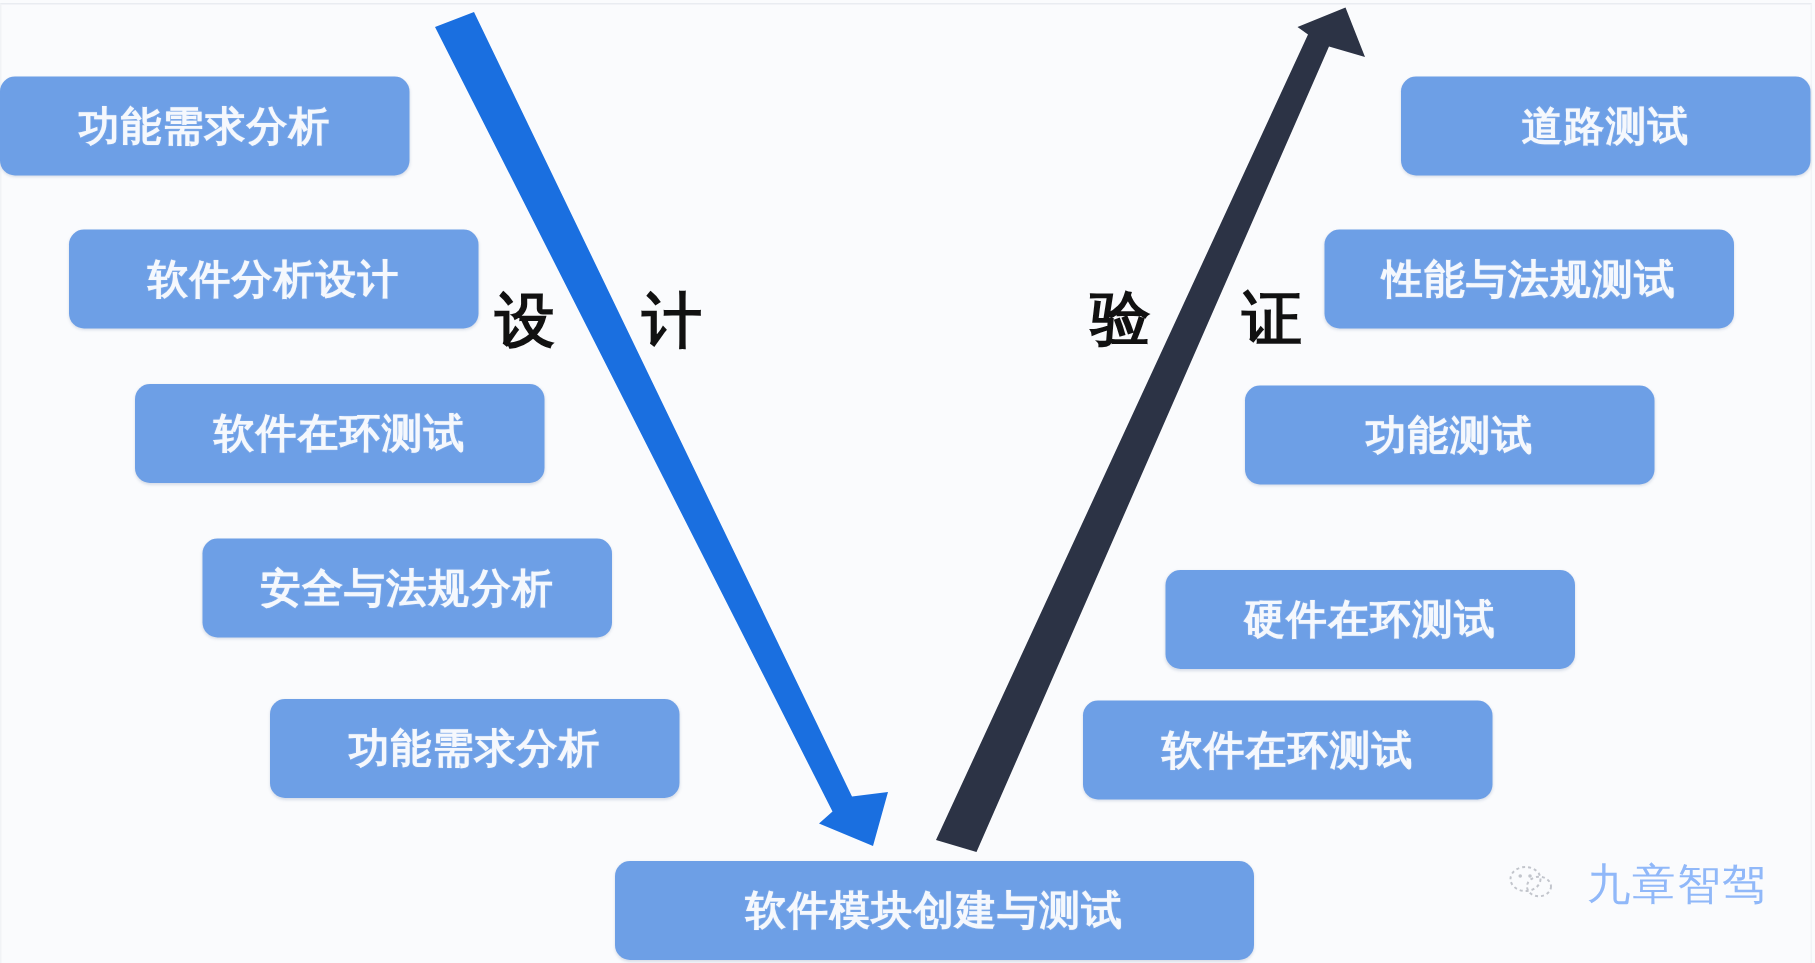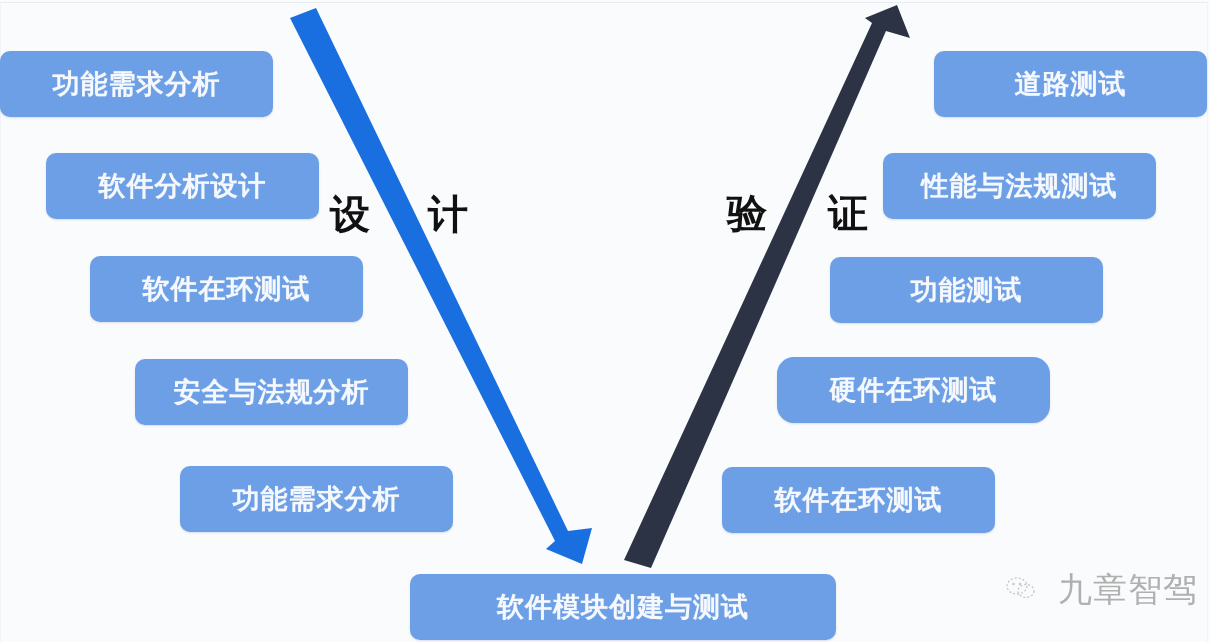--- a/index.html
+++ b/index.html
@@ -39,21 +39,21 @@
       position: absolute; left: 968px; top: 575px;
       width: 240px; height: 60px;
     }
     .wm-icon {
       position: absolute; left: 36px; top: 0px; width: 34px; height: 26px;
       color: #b9bcc4; font-size: 20px; line-height: 26px; text-align: center;
       opacity: 0.85;
     }
     .wm-faded {
       position: absolute; left: 90px; top: 0px;
-      font-size: 34px; color: #737373; opacity: 0.55; letter-spacing: 1px;
+      font-size: 29px; color: #3b82f6; opacity: 0.55; letter-spacing: 1px;
       line-height: 28px;
     }
     .wm-main {
       position: absolute; left: 0px; top: 16px;
       font-size: 30px; color: #1e1f24; letter-spacing: 0px; line-height: 34px;
       text-shadow: 1px 1px 0 #ffffff, -1px 0 0 rgba(255,255,255,0.6);
     }
   </style>
 </head>
 <body>
@@ -99,21 +99,21 @@
 
 <div class="stage-box" style="left:934px; top:51px;">
   <span>道路测试</span>
 </div>
 <div class="stage-box" style="left:883px; top:153px;">
   <span>性能与法规测试</span>
 </div>
 <div class="stage-box" style="left:830px; top:257px;">
   <span>功能测试</span>
 </div>
-<div class="stage-box" style="left:777px; top:357px;border-radius:17px;">
+<div class="stage-box" style="left:777px; top:380px;">
   <span>硬件在环测试</span>
 </div>
 <div class="stage-box" style="left:722px; top:467px;">
   <span>软件在环测试</span>
 </div>
 
 <div class="watermark">
   <div class="wm-icon">
     <svg width="34" height="26" viewBox="0 0 34 26">
       <ellipse cx="13" cy="11" rx="10" ry="8" fill="none" stroke="#b9bcc4" stroke-width="1.3" stroke-dasharray="2 2"></ellipse>

